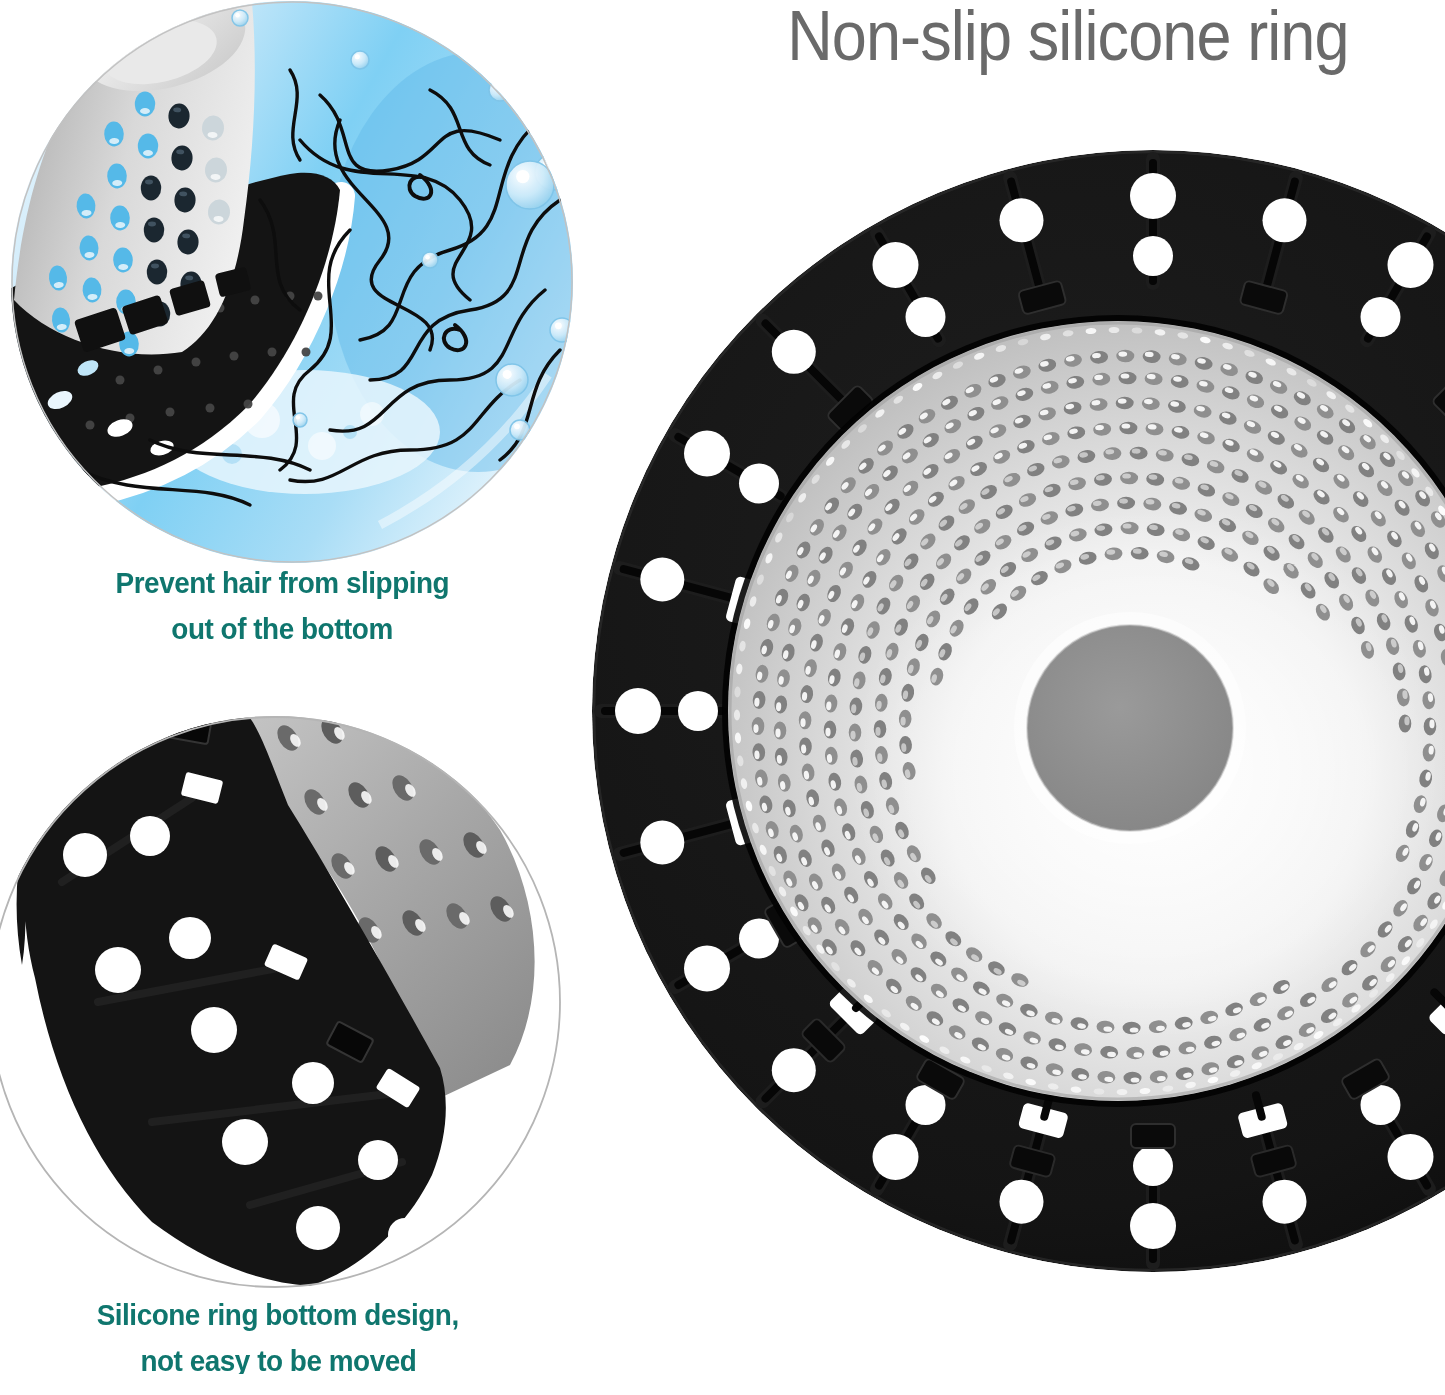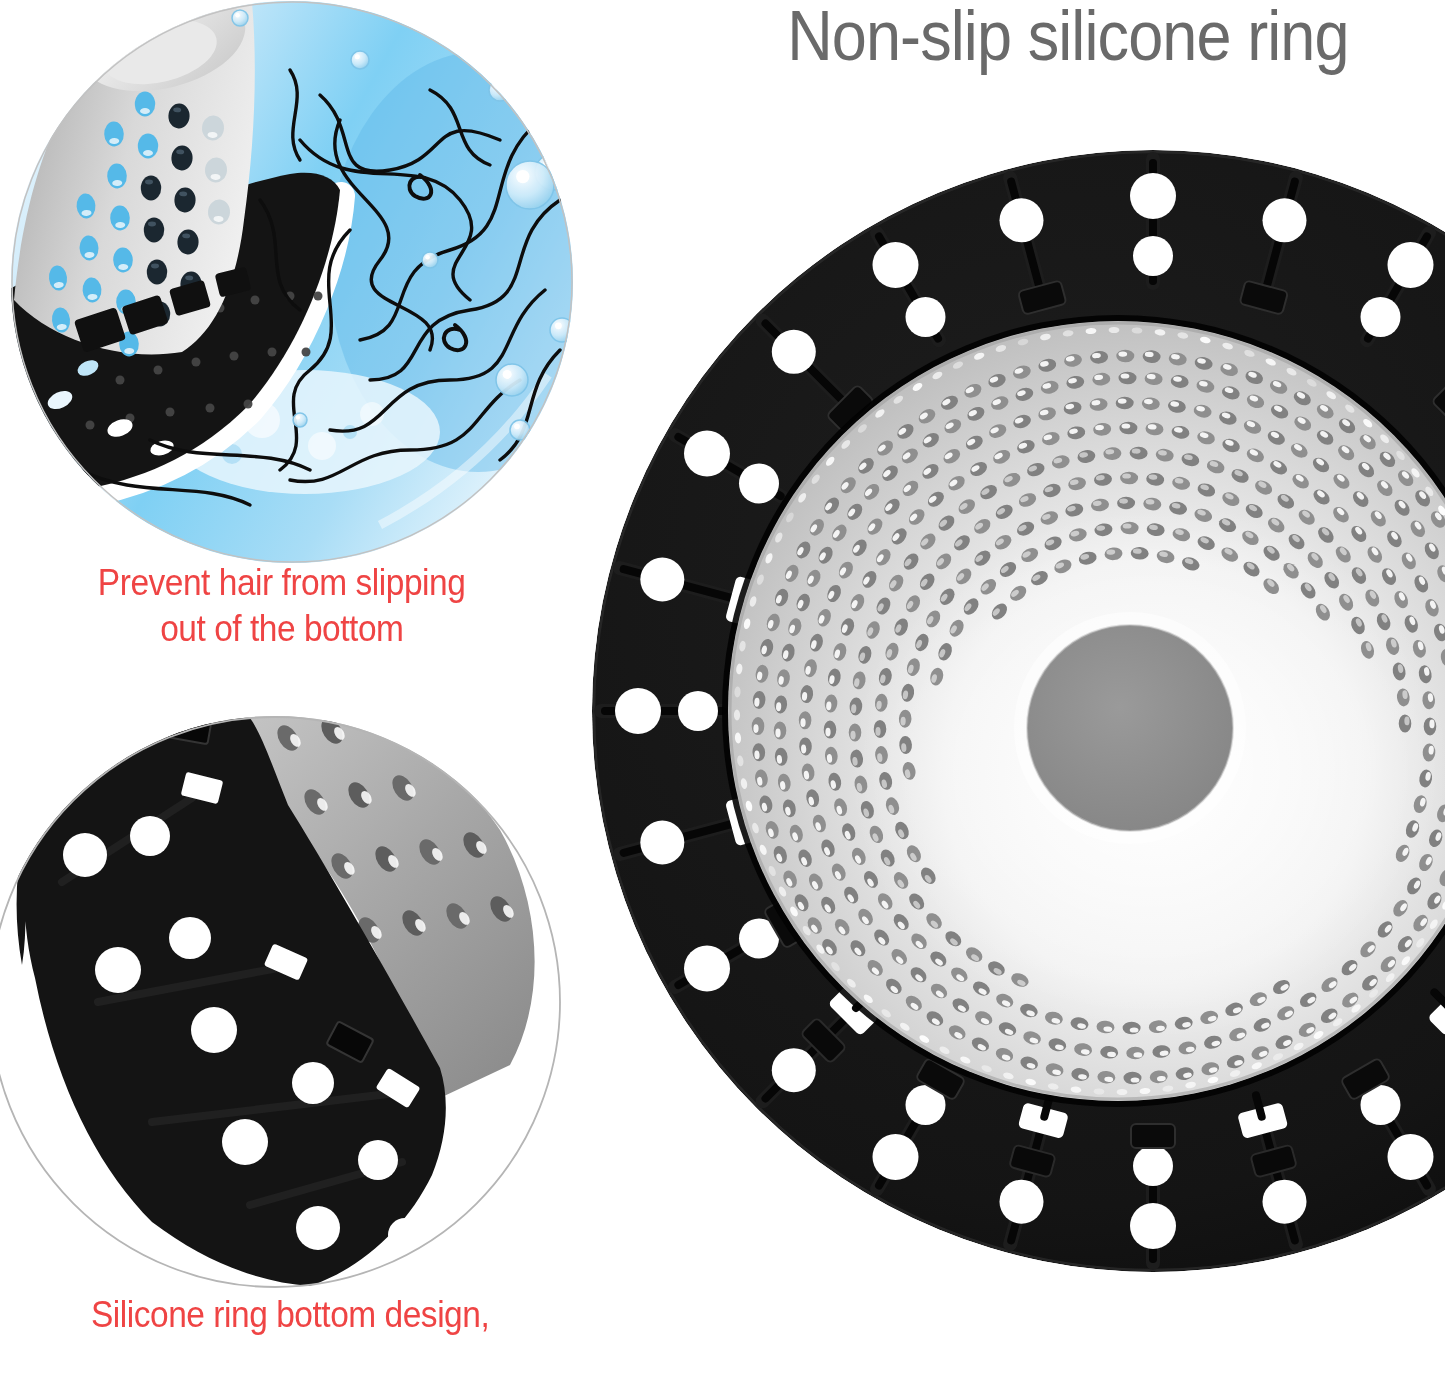--- a/index.html
+++ b/index.html
@@ -10,25 +10,25 @@
     background:#ffffff;
     font-family:"Liberation Sans", sans-serif;
   }
   #artwork{position:absolute;left:0;top:0;width:1445px;height:1395px;}
   .headline{
     position:absolute;left:690px;top:-8px;width:755px;height:90px;
     text-align:center;font-size:70px;line-height:88px;font-weight:400;
     color:#6a6a6a;letter-spacing:-1px;white-space:nowrap;
   }
   .caption{
-    position:absolute;text-align:center;font-size:36px;line-height:46px;
-    color:#ef4444;font-weight:400;letter-spacing:-0.5px;
+    position:absolute;text-align:center;font-size:30px;line-height:46px;
+    color:#0f766e;font-weight:700;letter-spacing:-0.5px;
   }
   #caption-top{left:12px;top:560px;width:540px;}
-  #caption-bottom{left:16px;top:1292px;width:548px;}
+  #caption-bottom{left:4px;top:1292px;width:548px;}
   .squeeze{display:inline-block;transform:scaleX(0.9);transform-origin:50% 50%;white-space:nowrap;}
   .caption .squeeze{transform:scaleX(0.93);}
   .cap-line{display:block;}
 </style>
 </head>
 <body>
 
 <div id="canvas">
   <svg id="artwork" width="1445" height="1395" viewBox="0 0 1445 1395" xmlns="http://www.w3.org/2000/svg">
       <defs>
@@ -1281,14 +1281,15 @@
 
   <div class="headline"><span class="squeeze">Non-slip silicone ring</span></div>
 
   <div id="caption-top" class="caption">
     <span class="cap-line"><span class="squeeze">Prevent hair from slipping</span></span>
     <span class="cap-line"><span class="squeeze">out of the bottom</span></span>
   </div>
 
   <div id="caption-bottom" class="caption">
     <span class="cap-line"><span class="squeeze">Silicone ring bottom design,</span></span>
+    <span class="cap-line"><span class="squeeze">not easy to be moved</span></span>
   </div>
 </div>
 
 </body></html>

